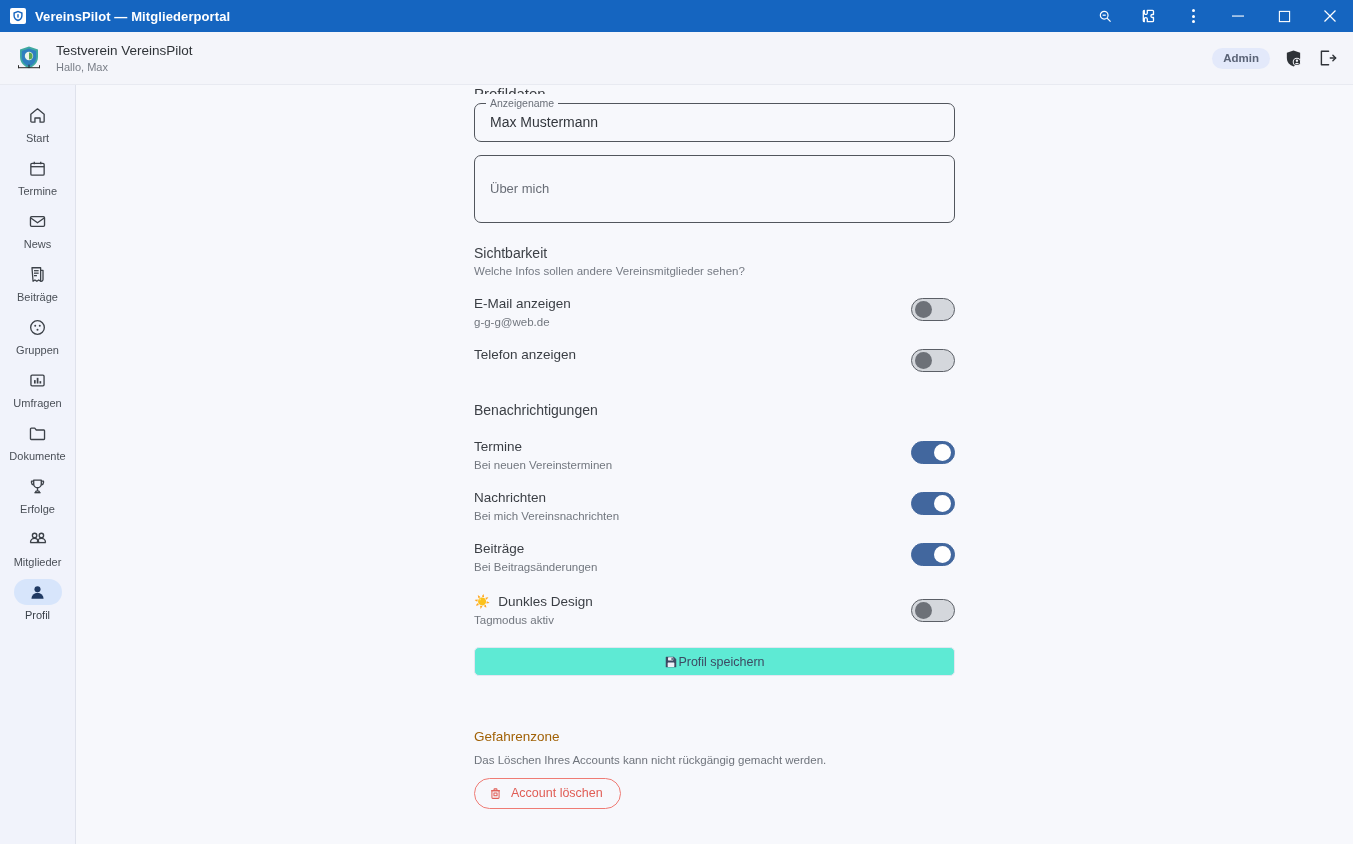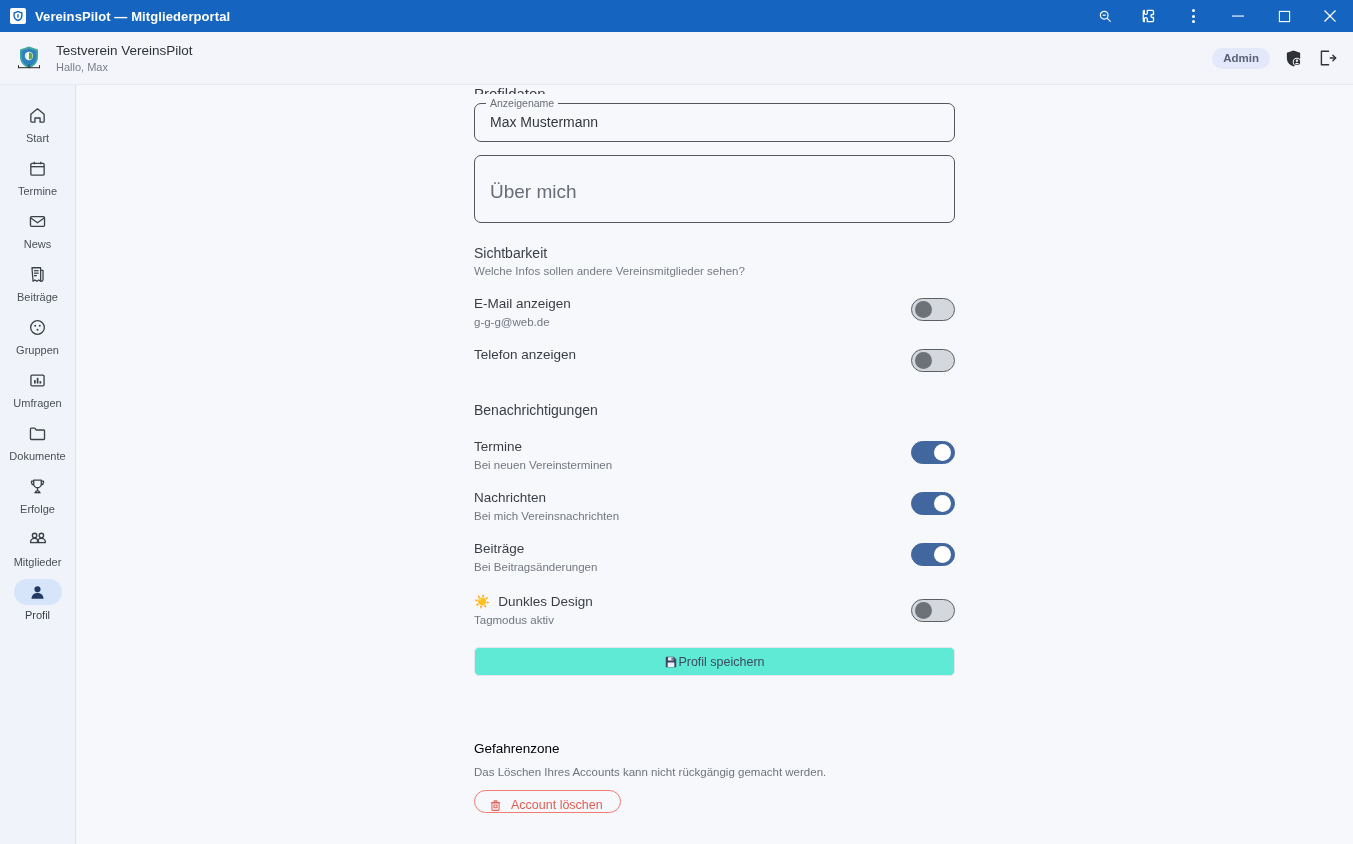--- a/index.html
+++ b/index.html
@@ -116,21 +116,21 @@
   .field-value {
     position: absolute; left: 15px; top: 10px;
     font-size: 14px; color: #33373d;
   }
   .textarea {
     border: 1px solid #52565d; border-radius: 7px;
     height: 68px; margin-bottom: 22px; position: relative;
   }
   .textarea .ph {
     position: absolute; left: 15px; top: 25px;
-    font-size: 19px; color: #686d76;
+    font-size: 13px; color: #686d76;
   }
 
   
   .sec-title { font-size: 14px; color: #3c4046; margin-top: 13px; margin-bottom: 4px; }
   .sec-desc  { font-size: 11.5px; color: #767b84; margin-bottom: 18px; }
 
   .row {
     display: flex; align-items: flex-start; justify-content: space-between;
     margin-bottom: 16px; min-height: 26px;
   }
@@ -155,26 +155,26 @@
   .save-btn {
     width: 100%; height: 29px;
     background: #5eead4; border: 1px solid #e3e6f1; border-radius: 5px;
     display: flex; align-items: center; justify-content: center; 
     margin-top: 19px;
     color: #3d4a63; font-size: 12.5px;
   }
   .save-btn svg { display: block; }
 
   .sep { height: 30px; }
-  .danger-title { font-size: 13.5px; color: #000000; margin-top: 35px; margin-bottom: 10px; }
+  .danger-title { font-size: 13.5px; color: #a16207; margin-top: 23px; margin-bottom: 10px; }
   .danger-desc  { font-size: 11.5px; color: #6f747c; margin-bottom: 12px; }
   .del-btn {
     display: inline-flex; align-items: center; gap: 9px;
     border: 1px solid #ef7b74; border-radius: 16px;
-    padding: 7px 17px 0 14px;
+    padding: 7px 17px 8px 14px;
     color: #e05d55; font-size: 12.5px; background: transparent;
   }
   .del-btn svg { display: block; }
 </style>
 </head>
 <body>
 
 <div class="titlebar">
   <span class="tb-logo">
     <svg width="12" height="12" viewBox="0 0 12 12">

